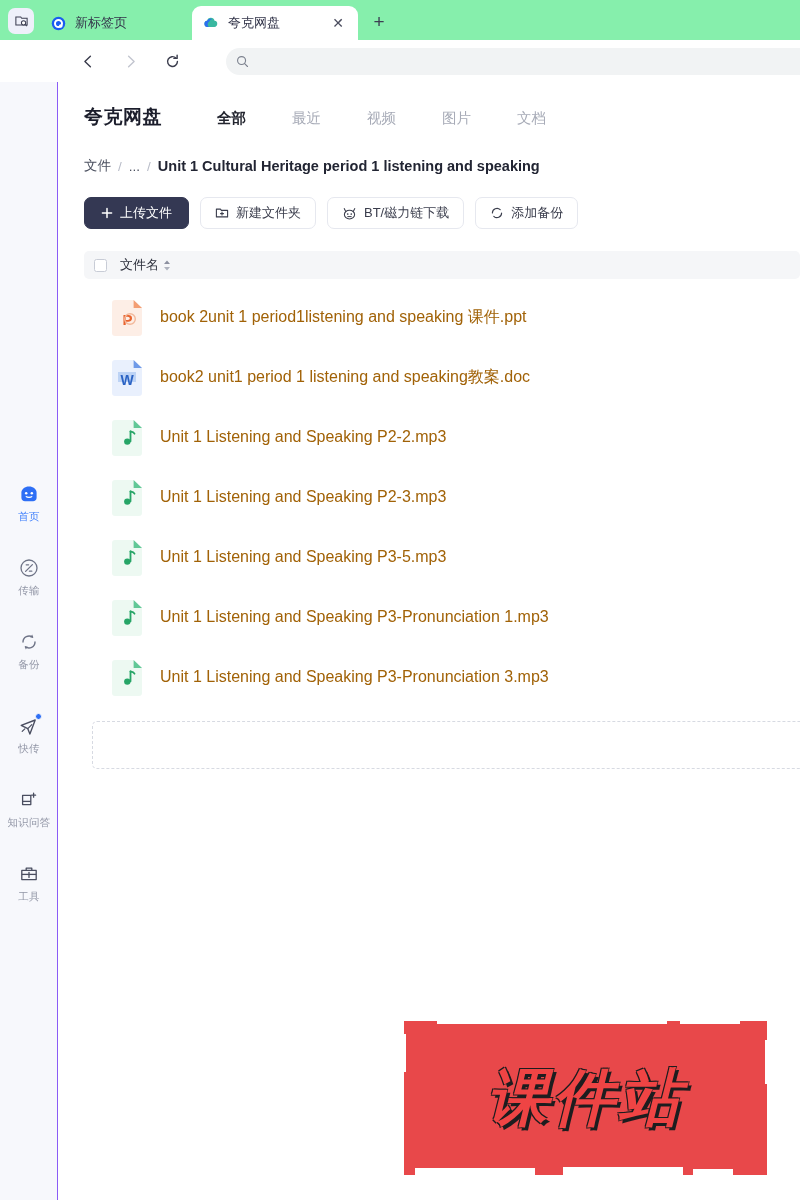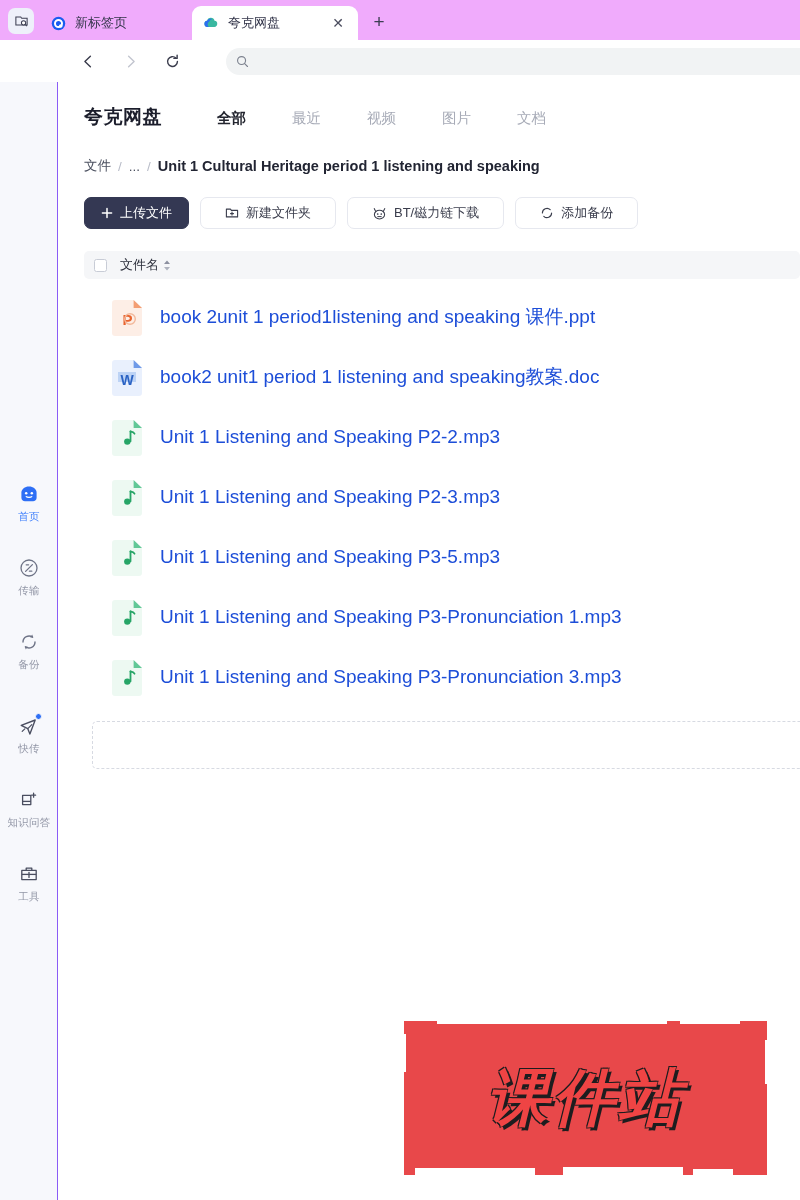--- a/index.html
+++ b/index.html
@@ -7,21 +7,21 @@
     width: 800px; height: 1200px;
     background: #ffffff;
     font-family: "Liberation Sans", "DejaVu Sans", sans-serif;
     overflow: hidden;
   }
   .page { position: relative; width: 800px; height: 1200px; background: #fff; }
 
   
   .browser-bar {
     position: absolute; top: 0; left: 0; width: 800px; height: 40px;
-    background: #f0abfc;
+    background: #86efac;
     display: flex; align-items: flex-end;
   }
   .winbtn {
     width: 26px; height: 26px; margin: 0 6px 6px 8px;
     border-radius: 7px; background: #eef0fa;
     display: flex; align-items: center; justify-content: center;
     flex: none;
   }
   .tab {
     height: 34px; display: flex; align-items: center; gap: 9px;
@@ -92,21 +92,21 @@
     padding: 27px 16px 0 25px; font-size: 13.5px; color: #5a5e6e;
   }
   .bc-link { color: #4c5160; }
   .bc-sep { color: #b8bcc8; }
   .bc-dots { color: #4c5160; }
   .bc-current { color: #222533; font-weight: 700; font-size: 14.5px; }
 
   .actions { display: flex; align-items: center; gap: 11px; padding: 22px 0 0 25px; }
   .btn {
     height: 32px; display: flex; align-items: center; gap: 7px;
-    border-radius: 7px; padding: 0 24px; font-size: 13px;
+    border-radius: 7px; padding: 0 14px; font-size: 13px;
     border: 1px solid #e6e8ef; background: #fff; color: #3a3d4c; white-space: nowrap;
   }
   .btn.primary {
     background: #343853; color: #fff; border-color: #343853;
     padding: 0 16px; font-weight: 500;
   }
   .btn .glyph { display: flex; align-items: center; }
 
   
   .tbl-head {
@@ -115,21 +115,21 @@
   }
   .chk {
     width: 13px; height: 13px; border: 1px solid #c8ccd6; border-radius: 2.5px; background: #fff; flex: none;
   }
   .th { font-size: 13px; color: #2d303c; display: flex; align-items: center; gap: 4px; }
   .sort-ico { display: flex; flex-direction: column; gap: 1px; }
 
   .rows { margin-left: 25px; width: 716px; padding-top: 8px; }
   .row { height: 60px; display: flex; align-items: center; gap: 17px; padding-left: 27px; }
   .fileicon { width: 32px; height: 37px; position: relative; flex: none; }
-  .fname { font-size: 19px; color: #1d4ed8; white-space: nowrap; }
+  .fname { font-size: 16px; color: #a16207; white-space: nowrap; }
 
   .dropzone {
     margin: 14px 0 0 33px; width: 740px; height: 48px;
     border: 1px dashed #d7dae2; border-radius: 5px;
   }
 
   
   .watermark {
     position: absolute; left: 393px; top: 1012px; width: 385px; height: 172px;
   }

